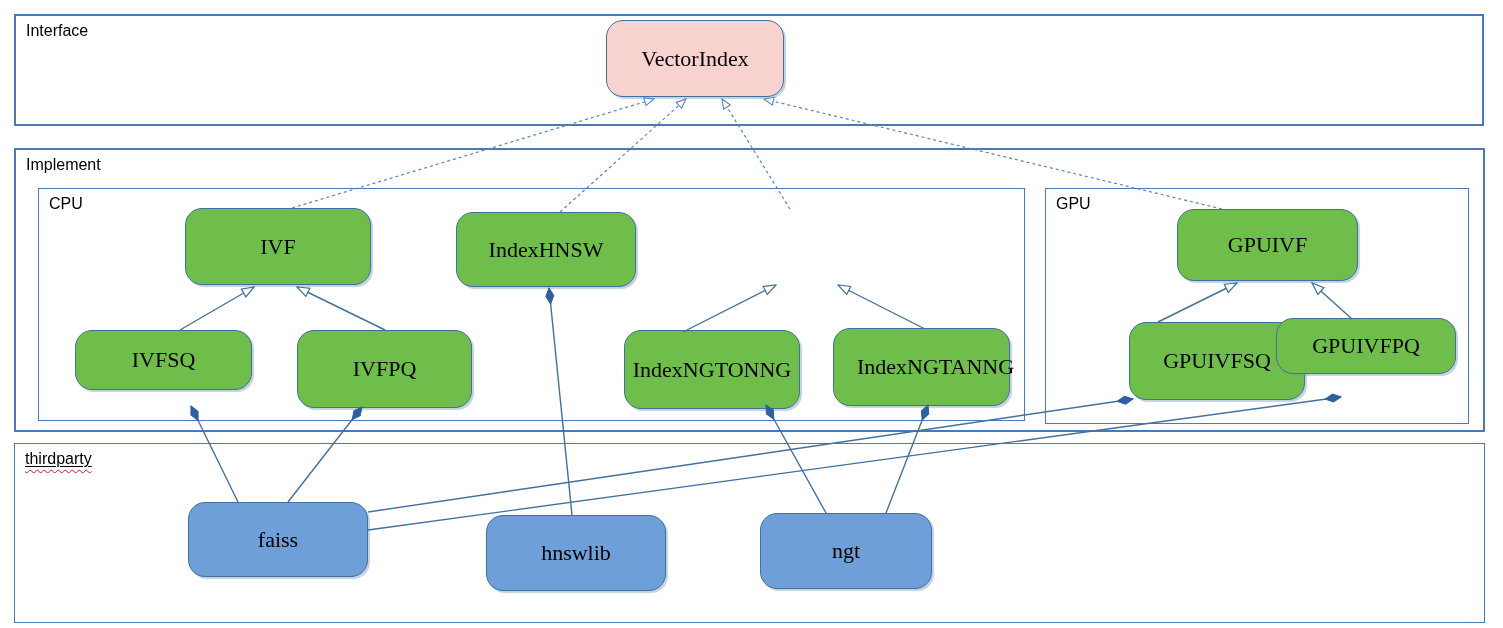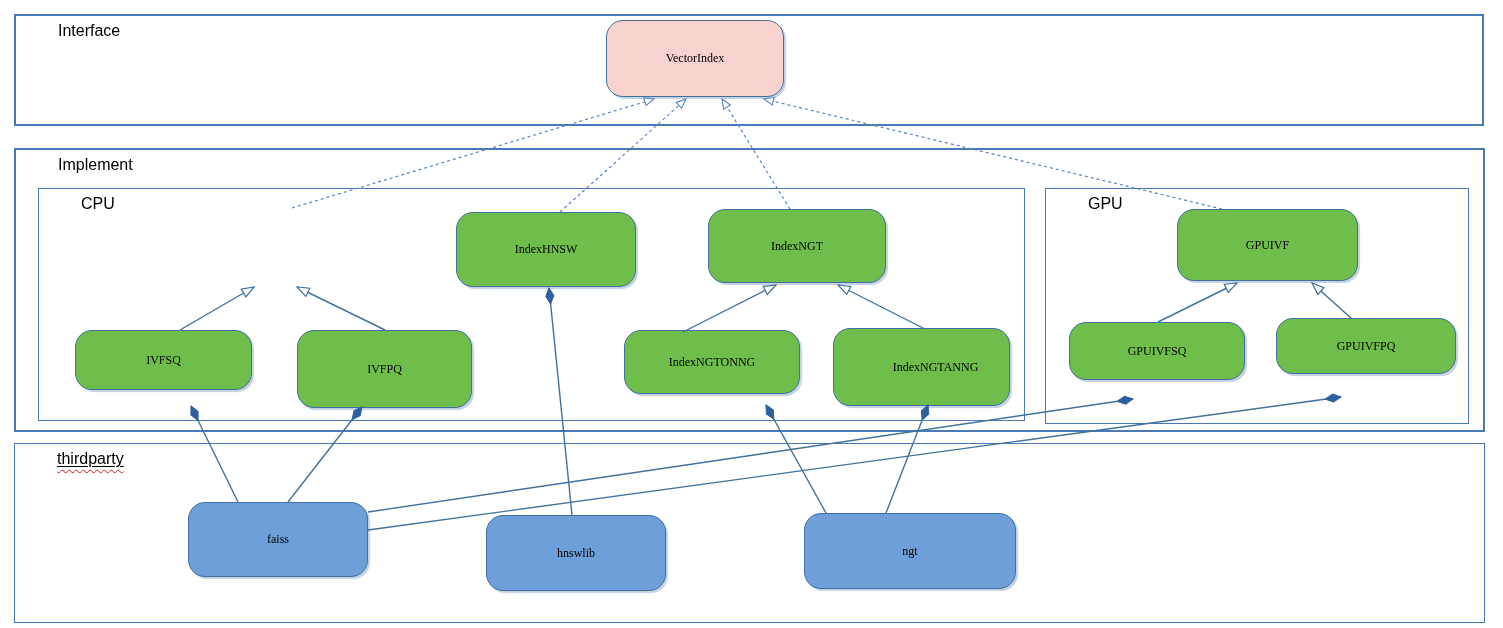--- a/index.html
+++ b/index.html
@@ -6,35 +6,35 @@
   #canvas{
     position:relative;width:1503px;height:628px;background:#ffffff;overflow:hidden;
     font-family:"Liberation Sans",sans-serif;
   }
   .container{
     position:absolute;border:2px solid #4a7ab5;background:transparent;box-sizing:border-box;
   }
   .container.thin{border-width:1.5px;}
   .container-label{
     position:absolute;top:6px;left:10px;font-size:16px;color:#000;
-    font-family:"Liberation Sans",sans-serif;white-space:nowrap;margin-left:32px;
+    font-family:"Liberation Sans",sans-serif;white-space:nowrap;
   }
   .squiggle{
     text-decoration-line:underline;text-decoration-style:wavy;
     text-decoration-color:#d21e1e;text-decoration-thickness:1px;
     text-underline-offset:5px;
   }
   .squiggle .inner-underline{
     text-decoration-line:underline;text-decoration-style:solid;
     text-decoration-color:#000;text-decoration-thickness:1px;
     text-underline-offset:2px;
   }
   .node{
     position:absolute;display:flex;align-items:center;justify-content:center;
-    font-family:"Liberation Serif",serif;font-size:12px;color:#000;
+    font-family:"Liberation Serif",serif;font-size:22px;color:#000;
     border:1.5px solid #41719c;border-radius:17px;box-sizing:border-box;
     box-shadow:2px 2px 1px rgba(120,150,190,.45);
   }
   .node.pink{background:#f8d2cf;}
   .node.green{background:#6fbe4b;}
   .node.blue{background:#6e9fd8;}
   svg.edges{position:absolute;left:0;top:0;pointer-events:none;z-index:10;}
   .edge-solid{stroke:#41719c;stroke-width:1.4;fill:none;}
   .edge-dashed{stroke:#5585c5;stroke-width:1.2;stroke-dasharray:3 3;fill:none;}
 </style>
@@ -60,66 +60,66 @@
   </div>
 
   <div class="container thin" style="left:14px;top:443px;width:1471px;height:180px;">
     <span class="container-label squiggle"><span class="inner-underline">thirdparty</span></span>
   </div>
 
   <div class="node pink" style="left:606px;top:20px;width:178px;height:77px;">
     <span>VectorIndex</span>
   </div>
 
+  <div class="node green" style="left:185px;top:208px;width:186px;height:77px;">
+    <span>IVF</span>
+  </div>
 
   <div class="node green" style="left:456px;top:212px;width:180px;height:75px;">
     <span>IndexHNSW</span>
   </div>
 
-  <div class="node green" style="left:708px;top:209px;width:178px;height:74px;">
-    <span>IndexNGT</span>
-  </div>
 
   <div class="node green" style="left:75px;top:330px;width:177px;height:60px;">
     <span>IVFSQ</span>
   </div>
 
   <div class="node green" style="left:297px;top:330px;width:175px;height:78px;">
     <span>IVFPQ</span>
   </div>
 
-  <div class="node green" style="left:624px;top:330px;width:176px;height:64px;">
+  <div class="node green" style="left:624px;top:330px;width:176px;height:79px;">
     <span>IndexNGTONNG</span>
   </div>
 
   <div class="node green" style="left:833px;top:328px;width:177px;height:78px;padding-left:28px;">
     <span>IndexNGTANNG</span>
   </div>
 
   <div class="node green" style="left:1177px;top:209px;width:181px;height:72px;">
     <span>GPUIVF</span>
   </div>
 
-  <div class="node green" style="left:1069px;top:322px;width:176px;height:58px;">
+  <div class="node green" style="left:1129px;top:322px;width:176px;height:78px;">
     <span>GPUIVFSQ</span>
   </div>
 
   <div class="node green" style="left:1276px;top:318px;width:180px;height:56px;">
     <span>GPUIVFPQ</span>
   </div>
 
   <div class="node blue" style="left:486px;top:515px;width:180px;height:76px;">
     <span>hnswlib</span>
   </div>
 
   <div class="node blue" style="left:188px;top:502px;width:180px;height:75px;">
     <span>faiss</span>
   </div>
 
-  <div class="node blue" style="left:804px;top:513px;width:212px;height:76px;">
+  <div class="node blue" style="left:760px;top:513px;width:172px;height:76px;">
     <span>ngt</span>
   </div>
 
   <svg class="edges" width="1503" height="628" viewBox="0 0 1503 628">
     <defs>
       <marker id="triSolid" markerUnits="userSpaceOnUse" markerWidth="15" markerHeight="13" refX="13.5" refY="6" orient="auto">
         <path d="M1.5,1.5 L13.5,6 L1.5,10.5 Z" fill="#ffffff" stroke="#41719c" stroke-width="1.2"></path>
       </marker>
       <marker id="triDash" markerUnits="userSpaceOnUse" markerWidth="12" markerHeight="11" refX="10.5" refY="5" orient="auto">
         <path d="M1,1 L10.5,5 L1,9 Z" fill="#ffffff" stroke="#5585c5" stroke-width="1.1"></path>

